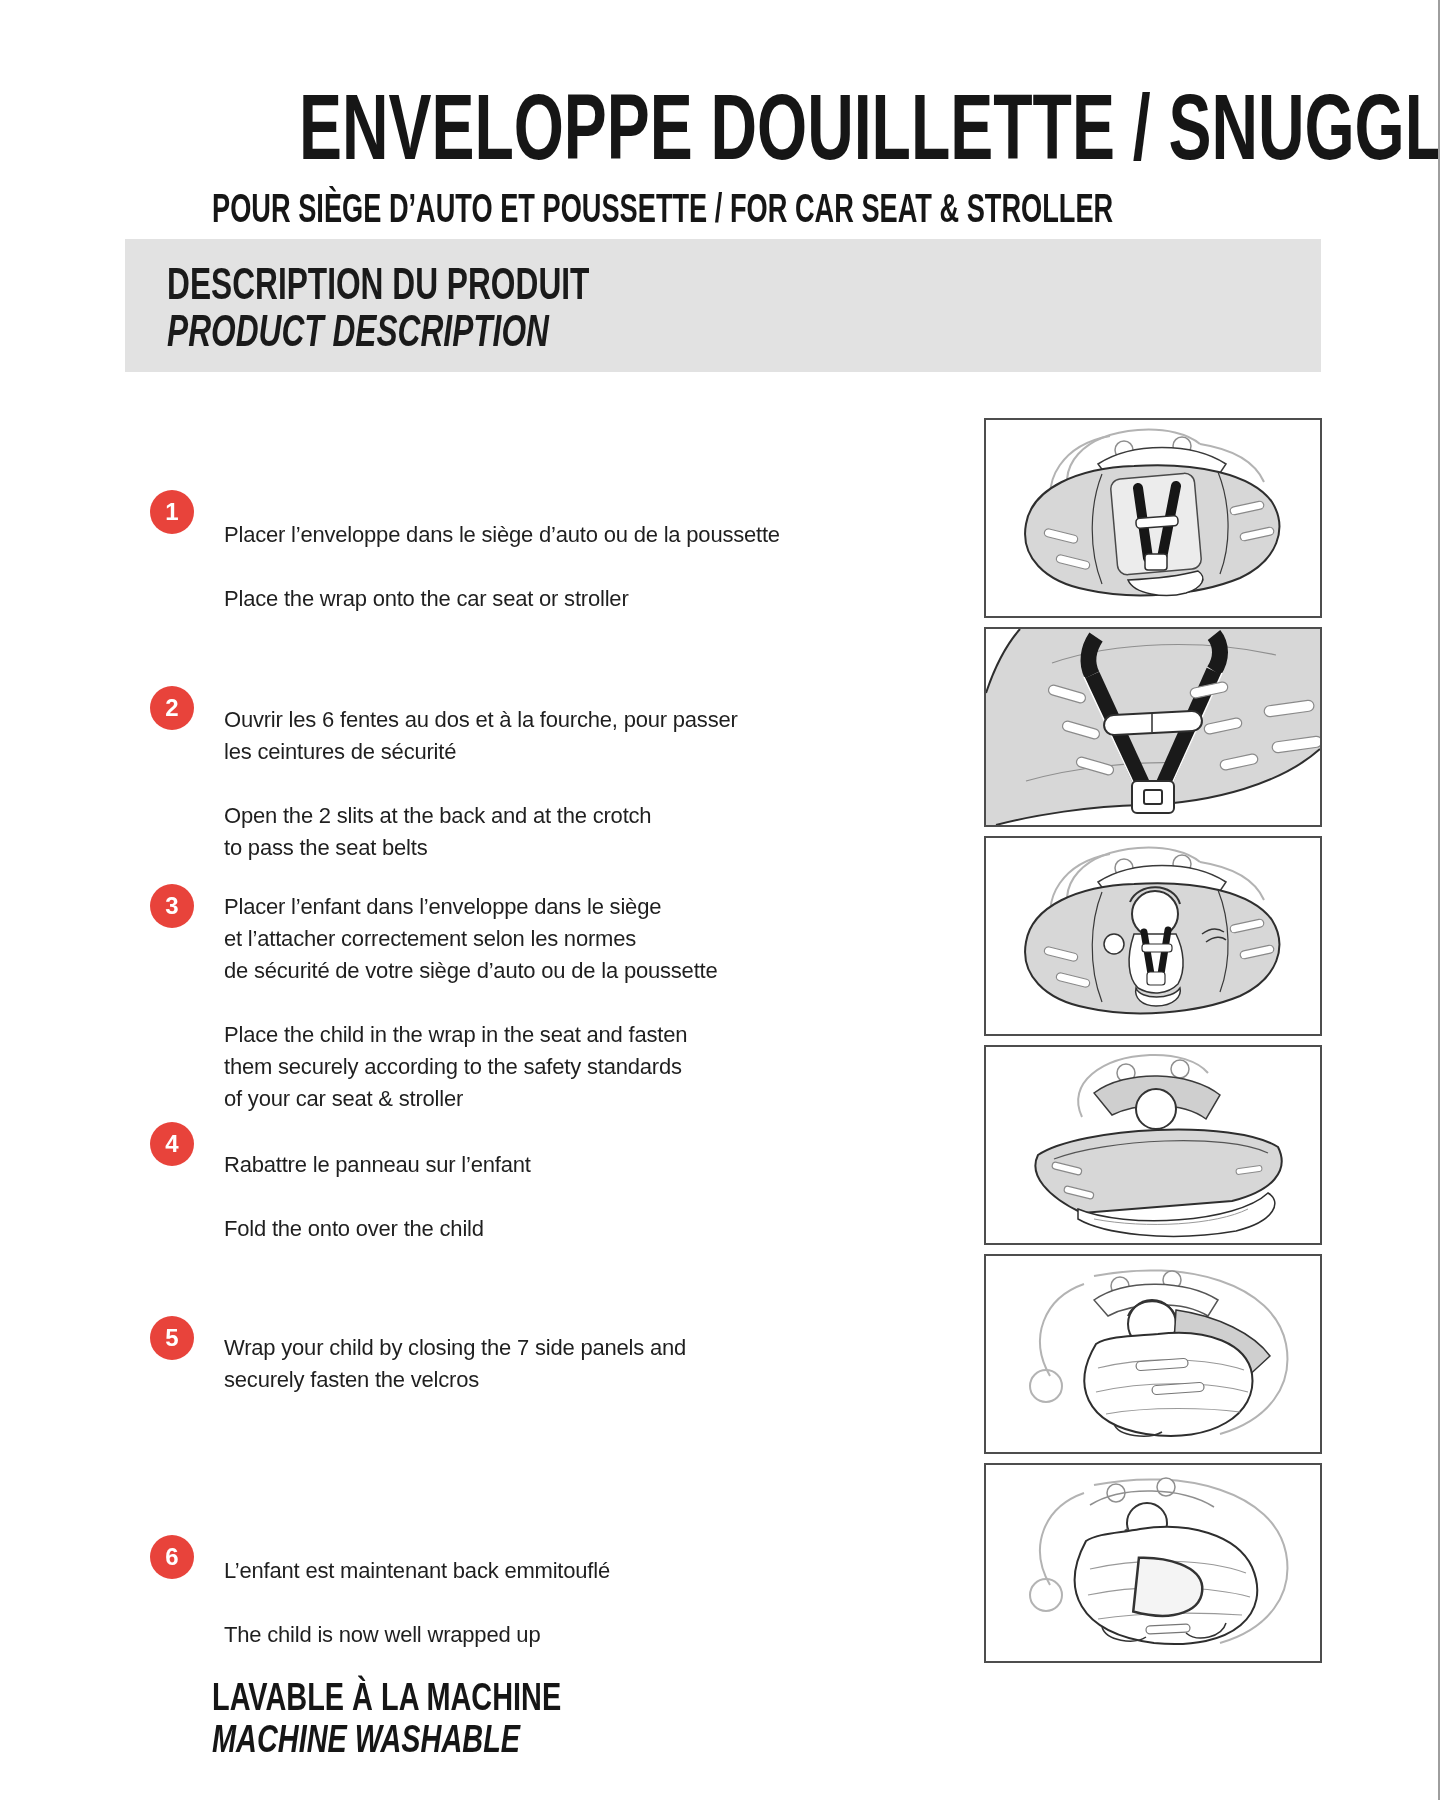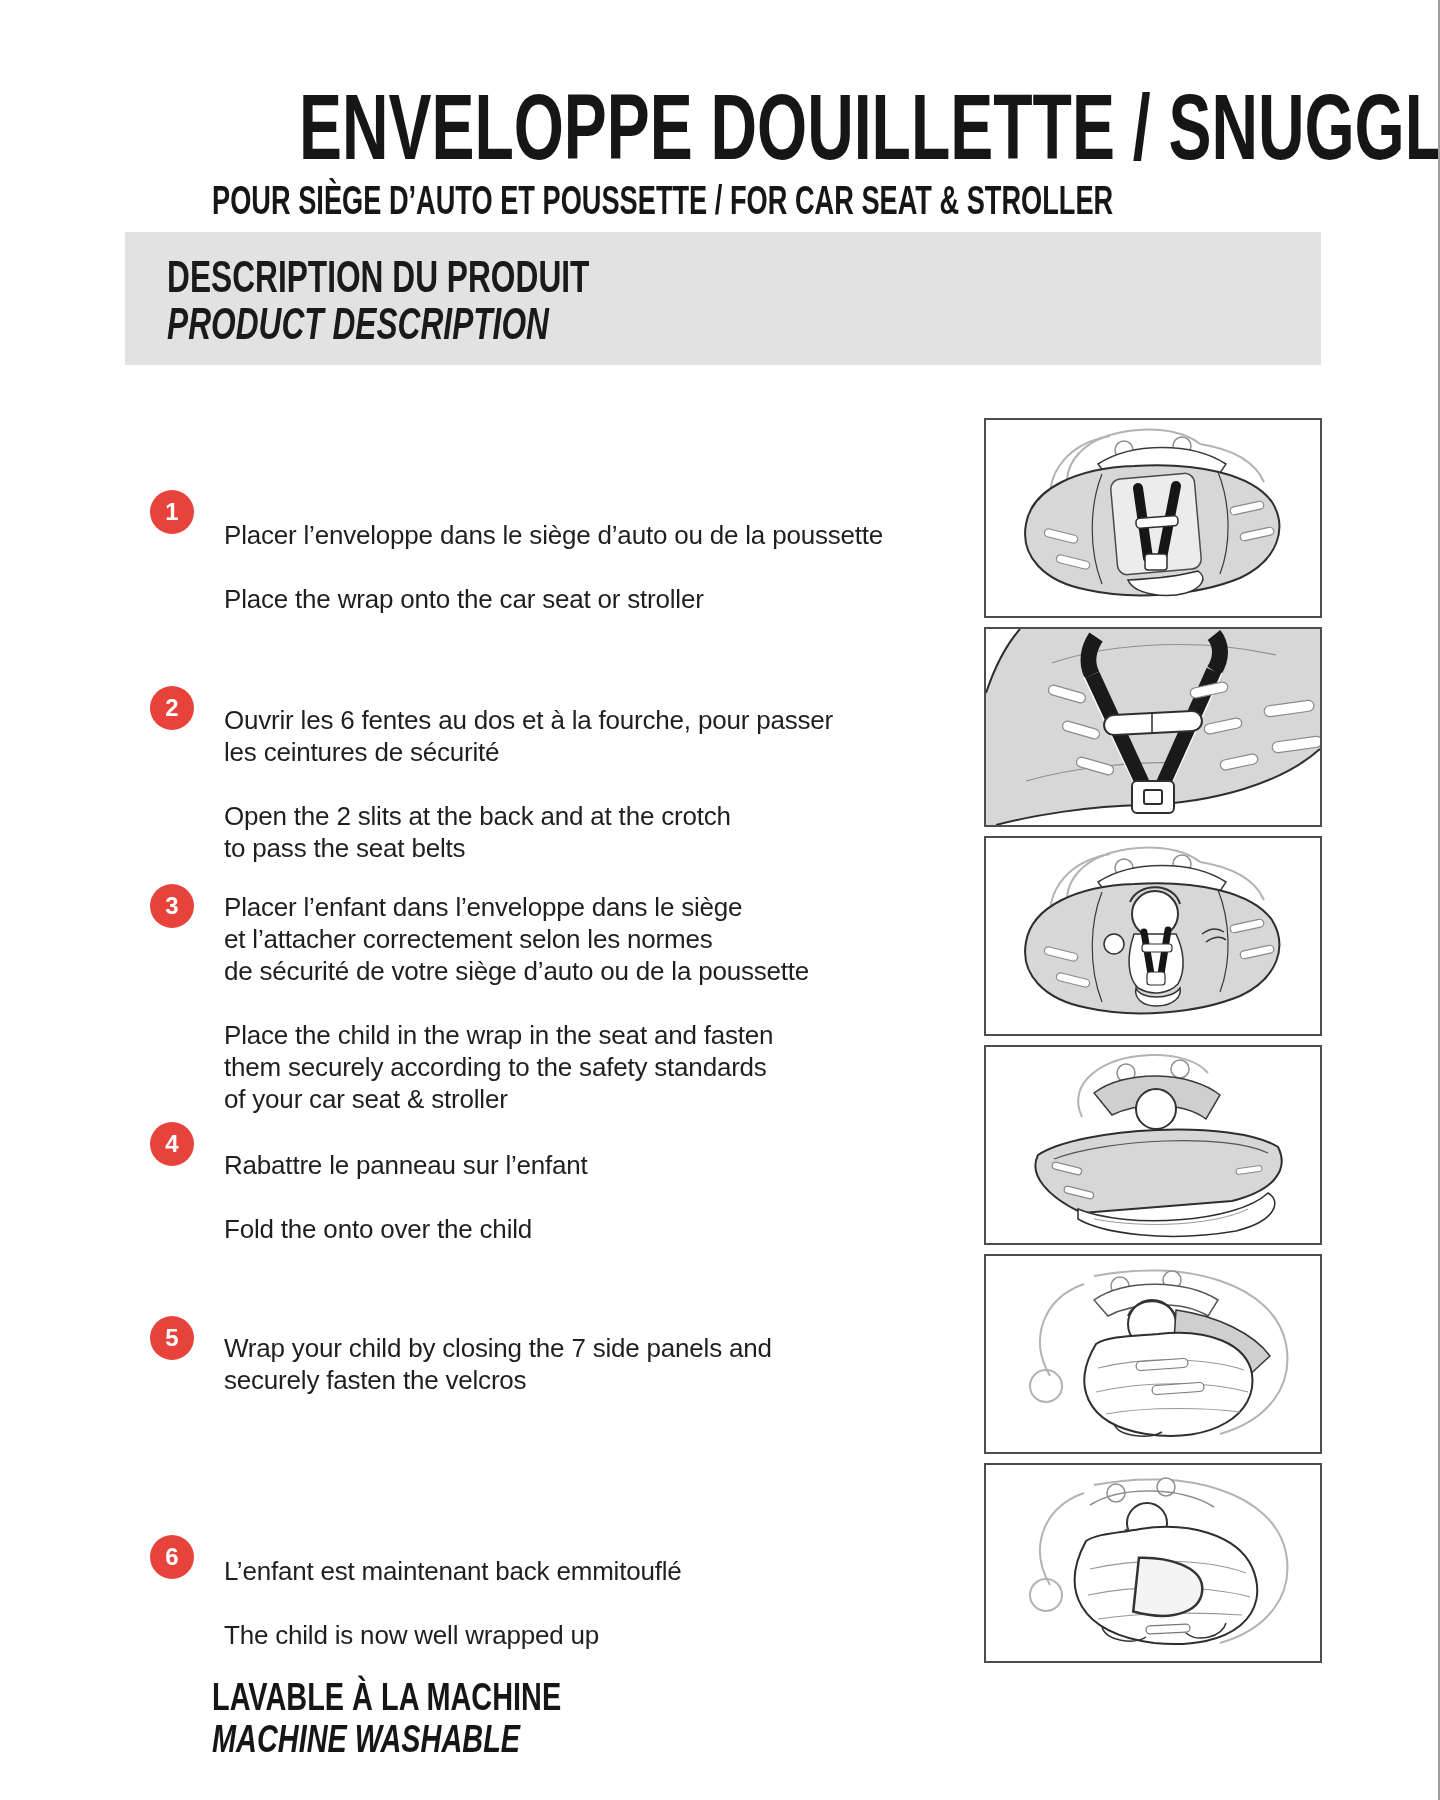--- a/index.html
+++ b/index.html
@@ -3,37 +3,37 @@
 <meta charset="utf-8">
 <style>
   html,body { margin:0; padding:0; background:#ffffff; }
   .page { position:relative; width:1440px; height:1800px; background:#ffffff;
           font-family:"Liberation Sans",sans-serif; overflow:hidden; color:#1b1b1b; }
 
   
   .title-wrap { position:absolute; top:81px; left:0; width:1440px; text-align:center; white-space:nowrap; }
   .title { display:inline-block; font-size:92px; font-weight:bold; line-height:1; letter-spacing:0px;
            transform:scaleX(0.70); transform-origin:center; color:#161616; }
-  .subtitle-wrap { position:absolute; top:180px; left:0; width:1202px; text-align:center; white-space:nowrap; }
+  .subtitle-wrap { position:absolute; top:188px; left:0; width:1202px; text-align:center; white-space:nowrap; }
   .subtitle { display:inline-block; font-size:40px; font-weight:bold; line-height:1;
               transform:scaleX(0.68); transform-origin:center; color:#161616; }
 
   
-  .banner { position:absolute; left:125px; top:232px; width:1196px; height:133px; background:#e2e2e2; }
+  .banner { position:absolute; left:125px; top:239px; width:1196px; height:133px; background:#e2e2e2; }
   .banner-fr { position:absolute; left:42px; top:23px; font-size:44px; font-weight:bold; line-height:1;
                transform:scaleX(0.72); transform-origin:left; white-space:nowrap; color:#1a1a1a; }
   .banner-en { position:absolute; left:42px; top:70px; font-size:44px; font-weight:bold; font-style:italic;
                line-height:1; transform:scaleX(0.72); transform-origin:left; white-space:nowrap; color:#1a1a1a; }
 
   
   .step { position:absolute; left:150px; width:830px; }
   .badge { position:absolute; left:0; width:44px; height:44px; border-radius:50%;
            background:#e8433b; color:#ffffff; display:flex; align-items:center; justify-content:center;
            font-size:24px; font-weight:bold; }
-  .step-text { position:absolute; left:74px; top:0; font-size:26px; line-height:32px;
+  .step-text { position:absolute; left:74px; top:0; font-size:22px; line-height:32px;
                letter-spacing:-0.2px; color:#1f1f1f; white-space:pre-line; }
   .step-text .en { }
 
   
   .illus-box { position:absolute; left:984px; width:338px; height:200px; box-sizing:border-box;
                border:2px solid #4d4d4d; background:#ffffff; }
   .illus-box svg { display:block; width:100%; height:100%; }
 
   
   .footer-fr { position:absolute; left:212px; top:1678px; font-size:38px; font-weight:bold; line-height:1;

